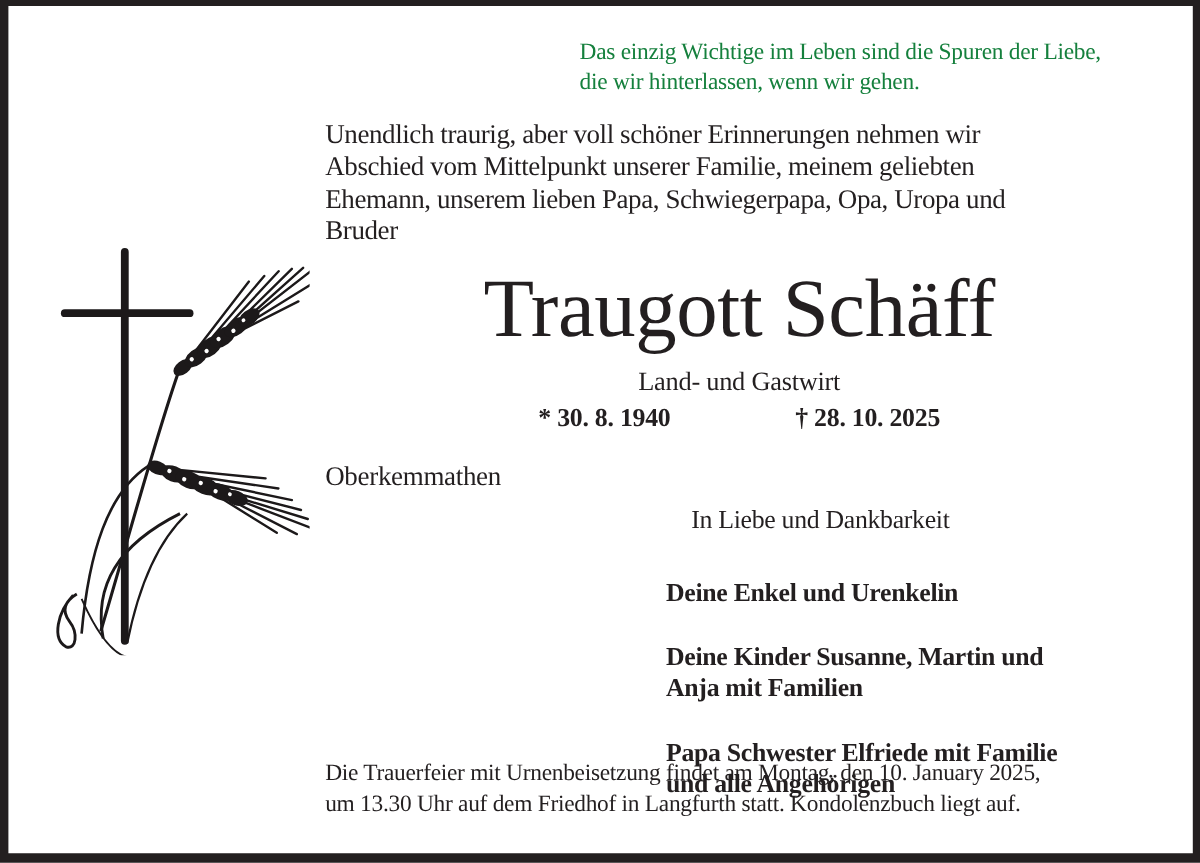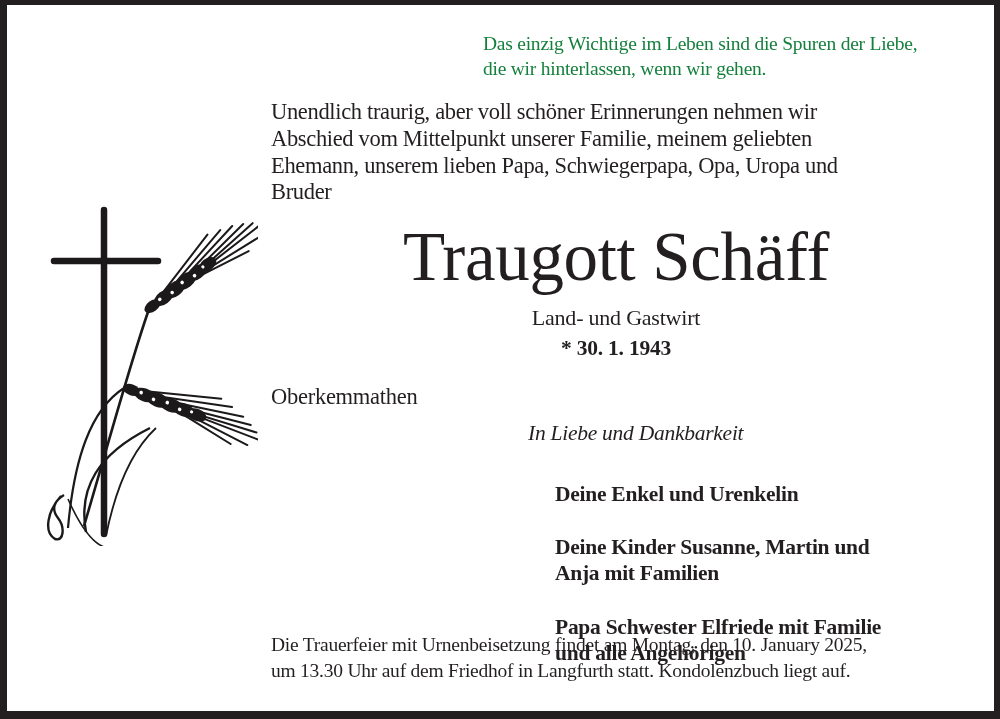--- a/index.html
+++ b/index.html
@@ -51,24 +51,23 @@
     display: flex; justify-content: center; gap: 104px;
     font-size: 21.5px; font-weight: bold;
     letter-spacing: -0.01em;
   }
   .place {
     left: 271px; top: 384px;
     font-size: 22.5px;
     letter-spacing: -0.012em;
   }
   .closing {
-    left: 528px; top: 421px;
+    left: 576px; top: 421px;
     font-size: 21.5px;
     letter-spacing: -0.012em;
-    font-style: italic;
   }
   .mourners {
     left: 555px; top: 454px;
     font-size: 21.5px; font-weight: bold;
     line-height: 26.6px;
     letter-spacing: -0.012em;
   }
   .mourners div { white-space: pre-line; }
   .funeral {
     left: 271px; top: 632px;
@@ -151,21 +150,22 @@
 
 <div class="abs intro">Unendlich traurig, aber voll schöner Erinnerungen nehmen wir
 Abschied vom Mittelpunkt unserer Familie, meinem geliebten
 Ehemann, unserem lieben Papa, Schwiegerpapa, Opa, Uropa und
 Bruder</div>
 
 <div class="center-col">
   <div class="name">Traugott Schäff</div>
   <div class="occupation">Land- und Gastwirt</div>
   <div class="dates">
-    <span>* 30. 1. 1943</span>
+    <span>* 30. 8. 1940</span>
+    <span>† 28. 10. 2025</span>
   </div>
 </div>
 
 <div class="abs place">Oberkemmathen</div>
 
 <div class="abs closing">In Liebe und Dankbarkeit</div>
 
 <div class="abs mourners">
   <div>Deine Enkel und Urenkelin</div>
   <div>Deine Kinder Susanne, Martin und

